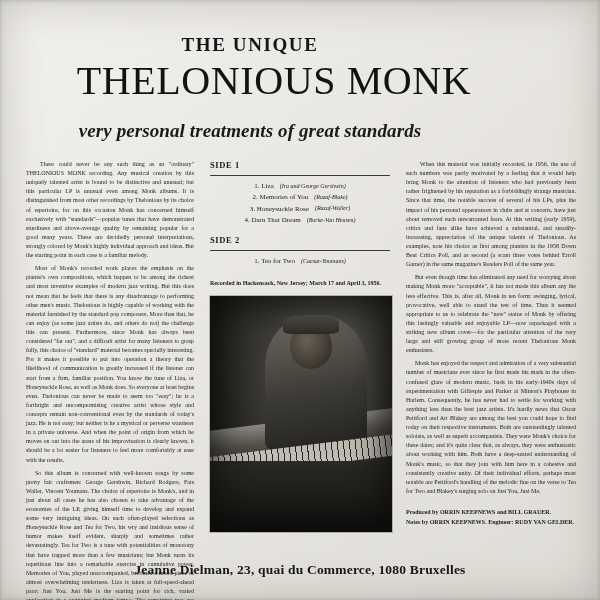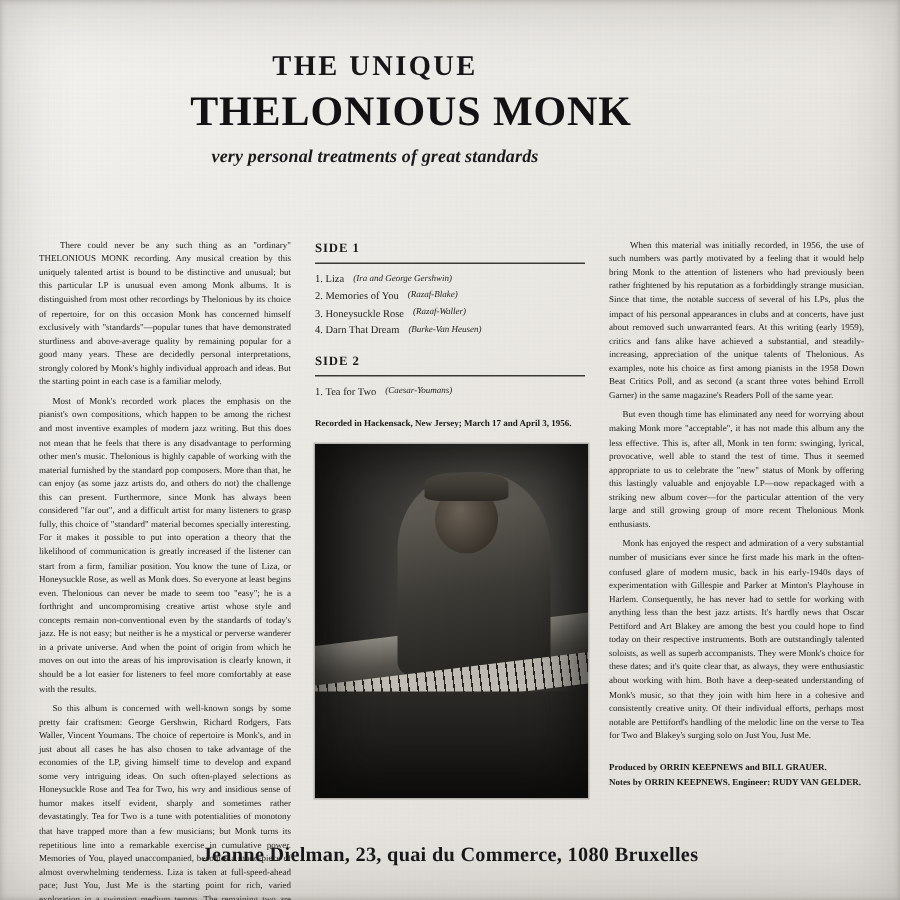--- a/index.html
+++ b/index.html
@@ -43,33 +43,33 @@
     width: 500px;
     text-align: center;
   }
   .the-unique {
     font-size: 19px;
     letter-spacing: 1.6px;
     font-weight: 700;
     color: #17171a;
   }
   .main-title {
-    font-size: 28px;
-    font-weight: 700;
+    font-size: 40px;
+    font-weight: 400;
     letter-spacing: 0.6px;
     margin-top: 5px;
     color: #121214;
     line-height: 1.02;
     padding-left: 48px;
   }
   .subtitle {
-    font-size: 12px;
+    font-size: 19px;
     font-style: italic;
     font-weight: 700;
-    margin-top: 7px;
+    margin-top: 18px;
     color: #1a1a1c;
     letter-spacing: .1px;
   }
   .personnel {
     font-size: 8.4px;
     font-weight: 700;
     margin-top: 10px;
     color: #26251f;
     letter-spacing: .05px;
   }
@@ -106,21 +106,21 @@
   .side-rule {
     border: none;
     border-top: 1px solid #3a3a34;
     margin: 2px 0 5px 0;
     width: 100%;
   }
   .track {
     font-size: 7.0px;
     line-height: 1.62;
     display: flex;
-    justify-content: flex-start;
+    justify-content: center;
     gap: 6px;
   }
   .track .t-name { white-space: nowrap; }
   .track .t-cred {
     font-style: italic;
     font-size: 6.0px;
     text-align: right;
     white-space: nowrap;
     padding-top: .6px;
   }

